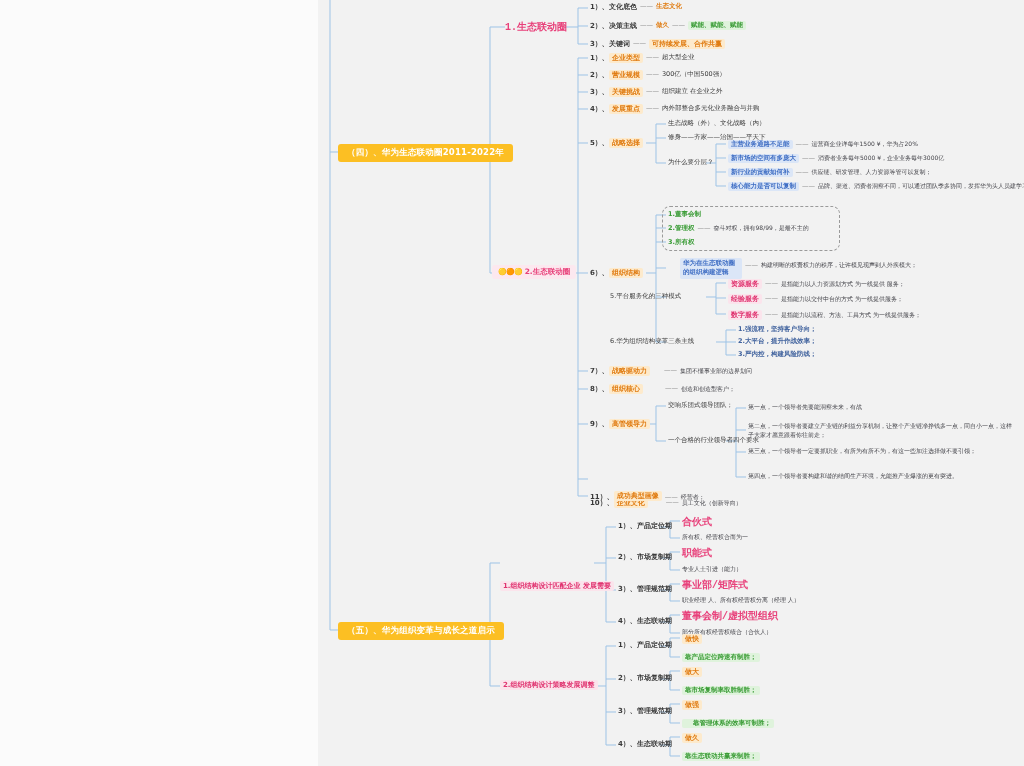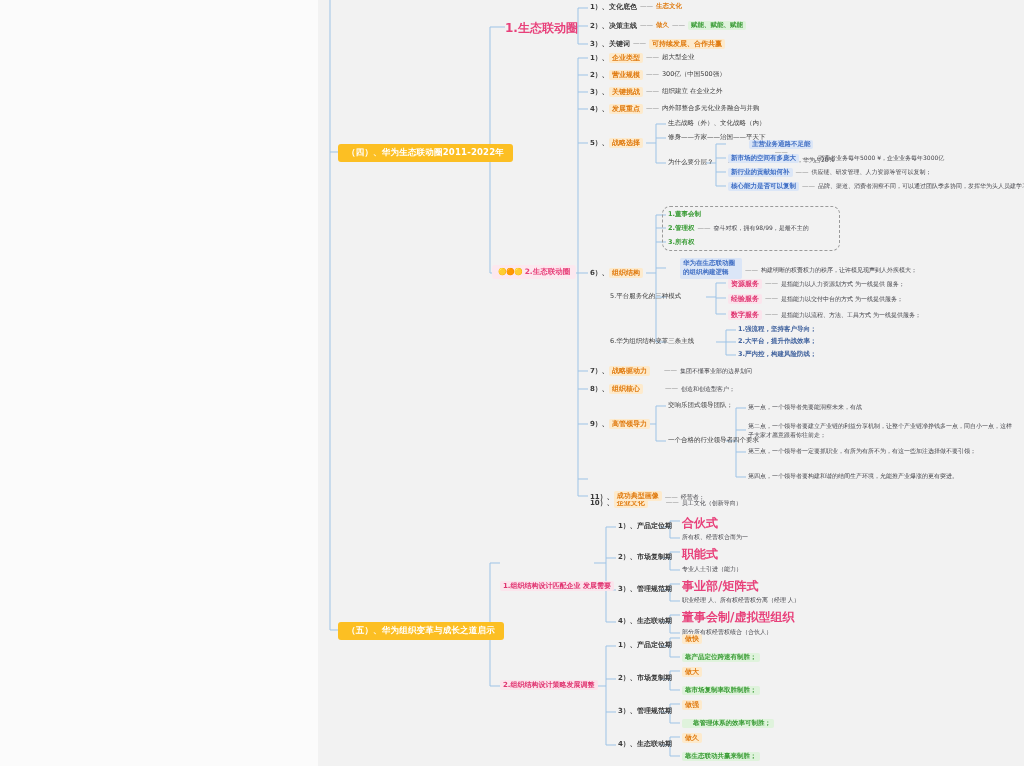--- a/index.html
+++ b/index.html
@@ -45,22 +45,23 @@
     background: #fce8ef;
     color: #e8407a;
     font-size: 7.5px;
     font-weight: bold;
     padding: 2.5px 6px;
     border-radius: 3px;
   }
   .pink-node .emoji { font-size: 7px; letter-spacing: -0.5px; margin-right: 2px; }
   .pink-plain {
     color: #e8407a;
-    font-size: 12px;
-    font-weight: bold;
+    font-size: 10px;
+    font-weight: bold;
+    font-family: Liberation Mono, monospace;
   }
   .pink-hl {
     background: #fbe4ec;
     color: #e0326f;
     font-size: 7px;
     font-weight: bold;
     padding: 1px 3px;
     border-radius: 2px;
   }
   .idx {
@@ -321,21 +322,21 @@
   </div>
 
   <div class="node row" style="left:590px; top:138px;">
     <span class="idx">5）、</span>
     <span class="orange-hl">战略选择</span>
   </div>
   <div class="node plain" style="left:668px; top:120px;">生态战略（外）、文化战略（内）</div>
   <div class="node plain" style="left:668px; top:134px;">修身——齐家——治国——平天下</div>
   <div class="node plain" style="left:668px; top:159px;">为什么要分层？</div>
 
-  <div class="node row" style="left:728px; top:140px;flex-direction:column;">
+  <div class="node row" style="left:728px; top:140px;">
     <span class="blue-hl">主营业务通路不足能</span>
     <span class="dash">——</span>
     <span class="plain-sm">运营商企业详每年1500 ¥，华为占20%</span>
   </div>
   <div class="node row" style="left:728px; top:154px;">
     <span class="blue-hl">新市场的空间有多庞大</span>
     <span class="dash">——</span>
     <span class="plain-sm">消费者业务每年5000 ¥，企业业务每年3000亿</span>
   </div>
   <div class="node row" style="left:728px; top:168px;">
@@ -363,21 +364,21 @@
     <span class="green-plain">2.</span>
     <span class="green-plain">管理权</span>
     <span class="dash">——</span>
     <span class="plain-sm">奋斗对权，拥有98/99，是最不主的</span>
   </div>
   <div class="node row" style="left:668px; top:239px;">
     <span class="green-plain">3.</span>
     <span class="green-plain">所有权</span>
   </div>
 
-  <div class="node row" style="left:668px; top:258px; align-items:center;padding-left:12px;">
+  <div class="node row" style="left:668px; top:258px; align-items:flex-start;padding-left:12px;">
     <span class="blue-hl wrapline" style="width:62px; display:inline-block;">华为在生态联动圈的组织构建逻辑</span>
     <span class="dash" style="padding-top:4px;">——</span>
     <span class="plain-sm" style="padding-top:4px;">构建明晰的权责权力的秩序，让许模见现声到人外疾模大；</span>
   </div>
 
   <div class="node row" style="left:610px; top:293px;">
     <span class="plain">5.</span>
     <span class="plain">平台服务化的三种模式</span>
   </div>
   <div class="node row" style="left:728px; top:279px;">

